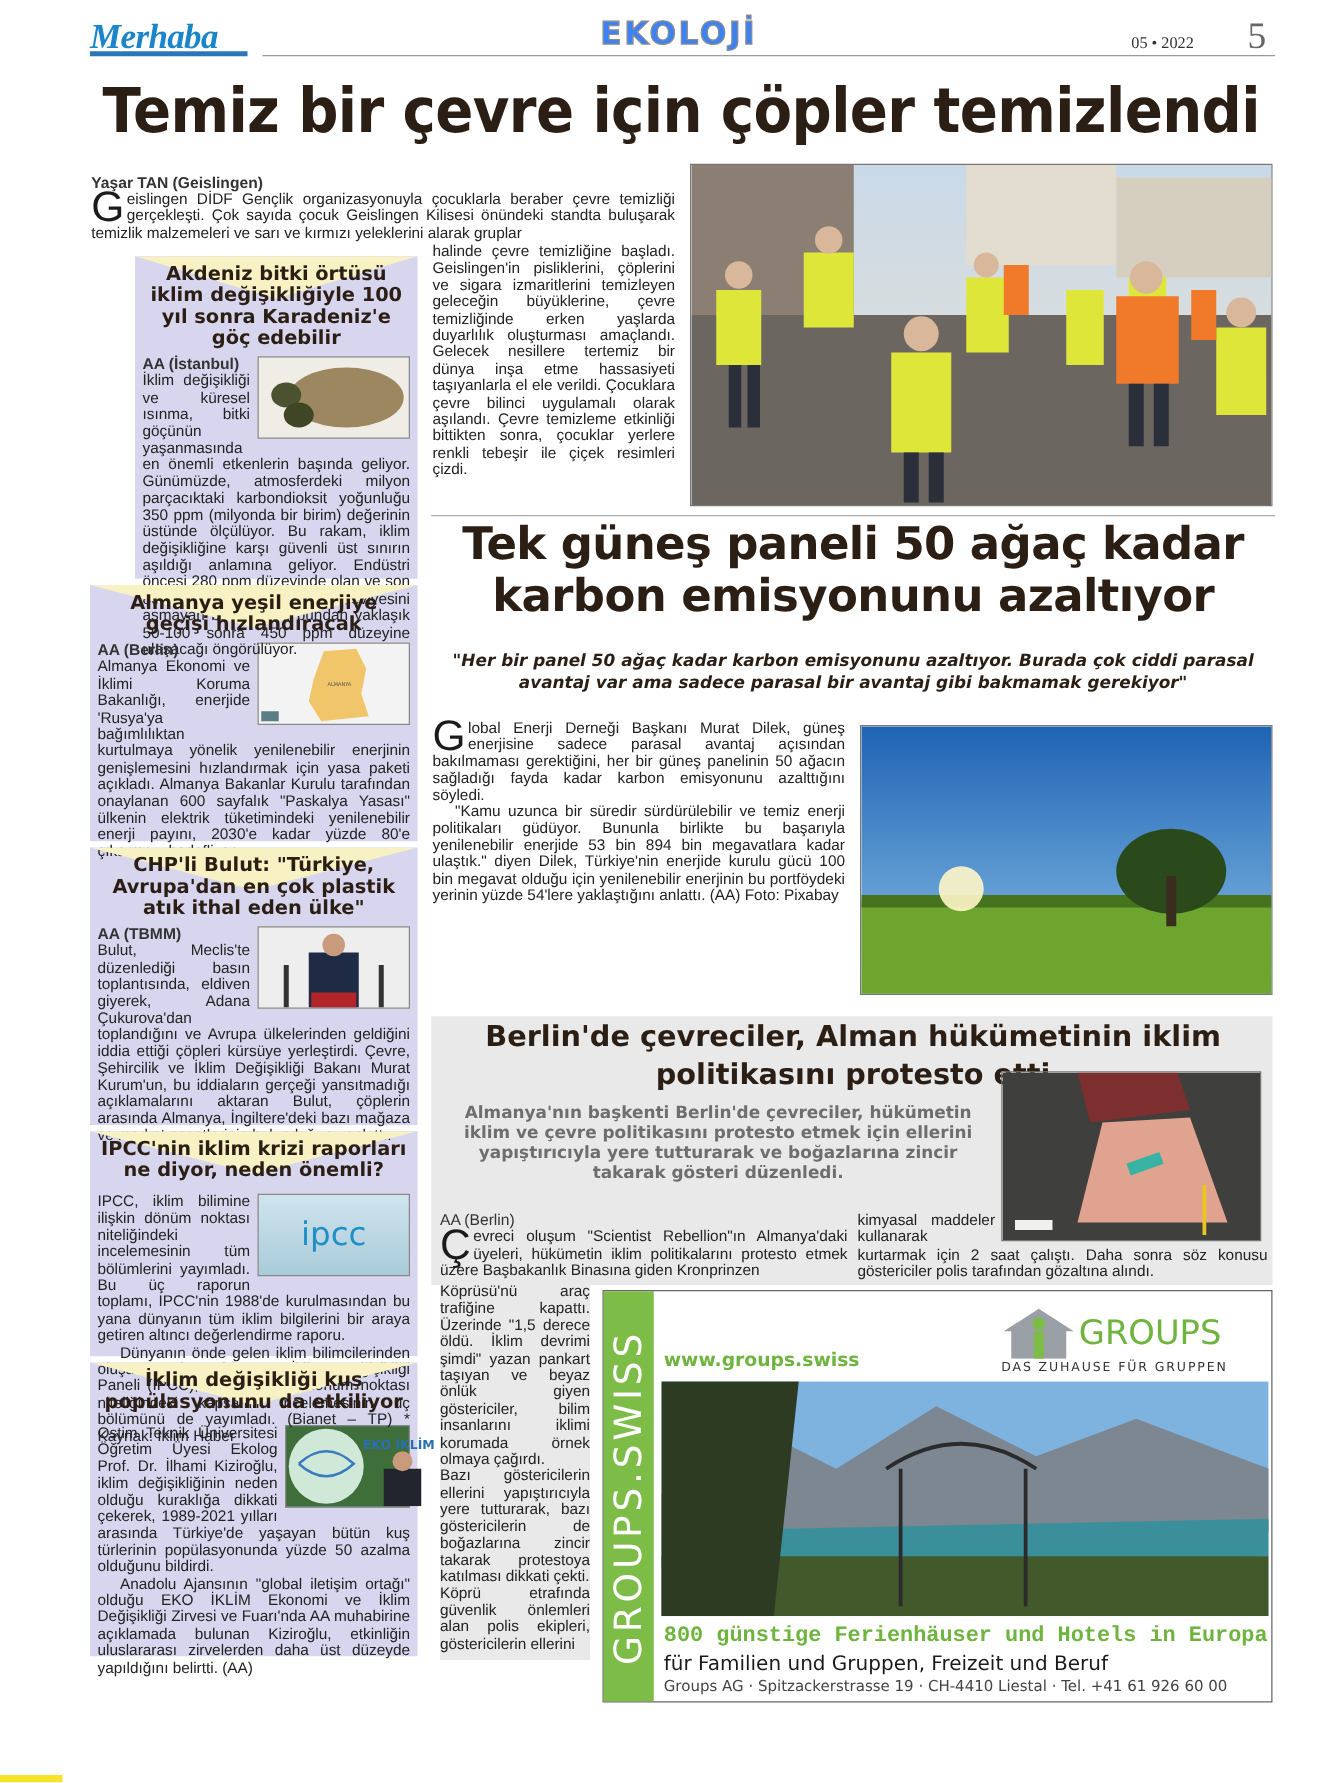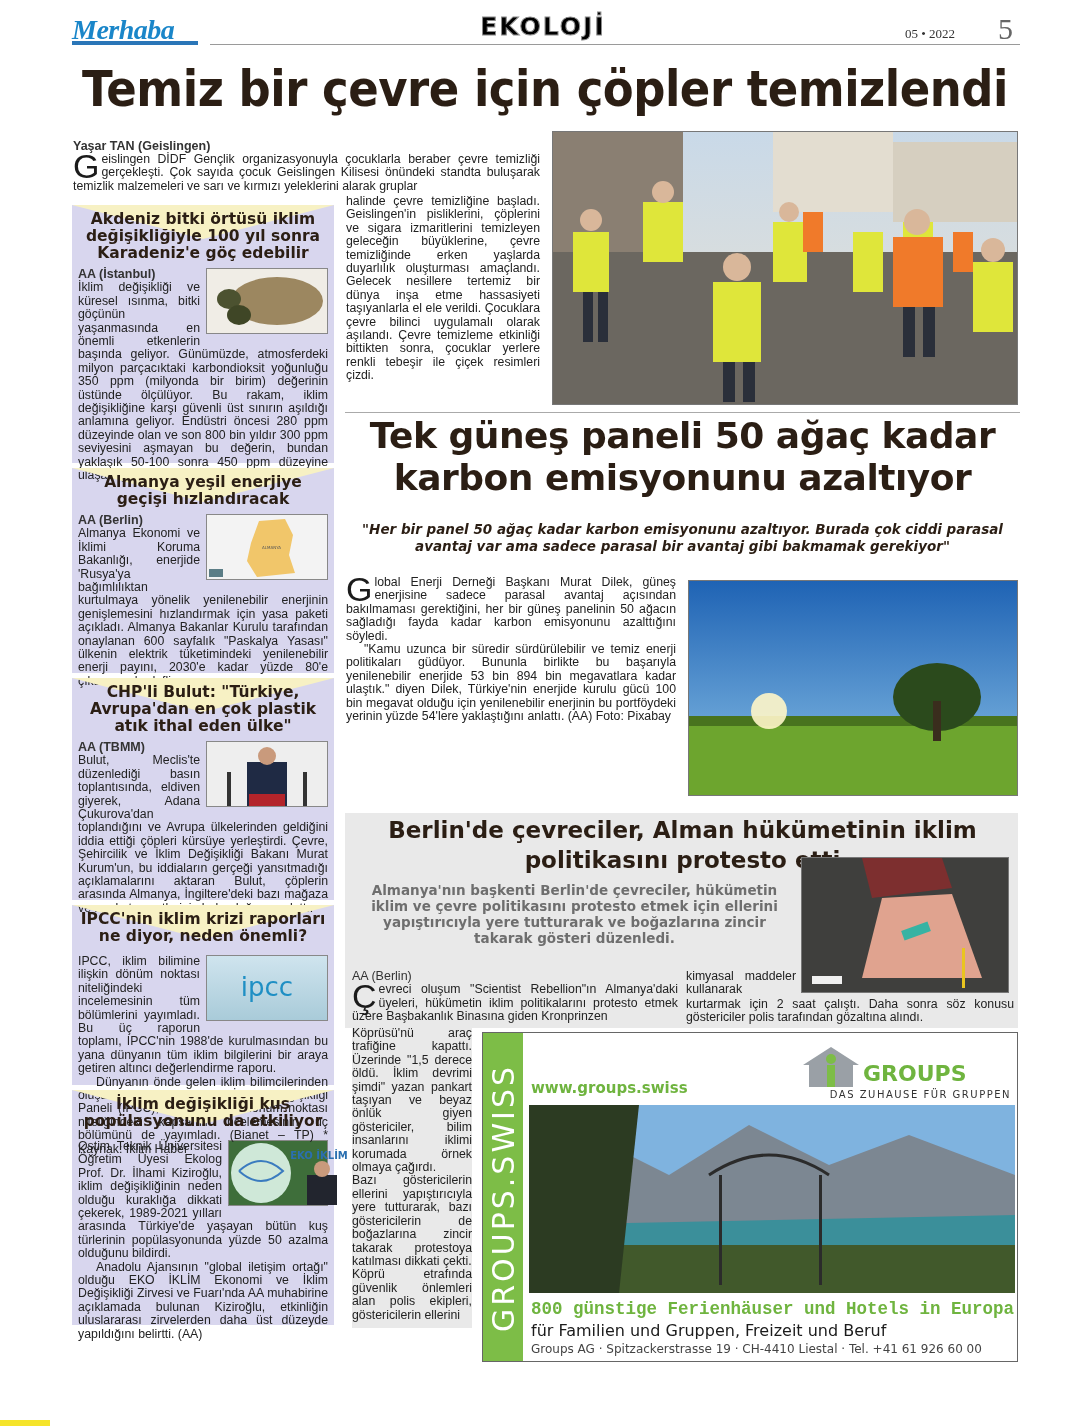--- a/index.html
+++ b/index.html
@@ -2,21 +2,21 @@
 <html><head>
 <meta charset="utf-8">
 <style>
   * { box-sizing: border-box; margin: 0; padding: 0; }
   body { width: 1070px; height: 1426px; background: #ffffff; position: relative; overflow: hidden; font-family: "Liberation Sans", sans-serif; color: #1b1b1b; }
   .abs { position: absolute; }
   
   .masthead { left: 72px; top: 14px; font-family: "Liberation Serif", serif; font-style: italic; font-weight: bold; font-size: 28px; color: #1a86c9; letter-spacing: -0.5px; text-align: center; }
   .masthead-bar { left: 72px; top: 41px; width: 126px; height: 4px; background: #2a76b8; }
   .header-rule { left: 210px; top: 44px; width: 810px; height: 1px; background: #9a9a9a; }
-  .section-label { left: 478px; top: 12px; width: 130px; text-align: center; font-family: "DejaVu Sans", sans-serif; font-weight: bold; font-size: 25px; color: #000000; -webkit-text-stroke: 1px #8c8c8c; letter-spacing: 2px; }
+  .section-label { left: 478px; top: 12px; width: 130px; text-align: center; font-family: "DejaVu Sans", sans-serif; font-weight: bold; font-size: 25px; color: #3b82f6; -webkit-text-stroke: 1px #8c8c8c; letter-spacing: 2px; }
   .date { left: 905px; top: 26px; font-family: "Liberation Serif", serif; font-size: 13px; color: #333; }
   .pageno { left: 998px; top: 12px; font-family: "Liberation Serif", serif; font-size: 30px; color: #666; }
   .headline-main { left: 70px; top: 62px; width: 950px; text-align: center; font-family: "DejaVu Sans", sans-serif; font-weight: bold; font-size: 45px; color: #2b1e14; letter-spacing: -0.5px; transform: scaleY(1.1); }
   
   .txt { font-size: 12.3px; line-height: 13.4px; text-align: justify; color: #222; }
   .byline { font-weight: bold; color: #333; font-size: 12.5px; }
   .dropcap { float: left; font-size: 34px; line-height: 26px; margin-right: 2px; font-weight: normal; color: #1b1b1b; }
   
   .box { background: #d8d6ee; }
   .box-head { position: relative; text-align: center; font-family: "DejaVu Sans", sans-serif; font-weight: bold; color: #2b1e14; font-size: 15.5px; line-height: 17px; padding: 6px 6px 4px; }
@@ -29,22 +29,22 @@
   .headline2 { left: 345px; top: 415px; width: 675px; text-align: center; font-family: "DejaVu Sans", sans-serif; font-weight: bold; font-size: 36px; line-height: 42px; color: #2b1e14; letter-spacing: -0.5px; }
   .quote { left: 345px; top: 521px; width: 675px; text-align: center; font-family: "DejaVu Sans", sans-serif; font-weight: bold; font-style: italic; font-size: 13.5px; line-height: 17px; color: #2b1e14; }
   .berlin-box { left: 345px; top: 813px; width: 673px; height: 215px; background: #e9e9e9; }
   .berlin-head { left: 350px; top: 815px; width: 665px; text-align: center; font-family: "DejaVu Sans", sans-serif; font-weight: bold; font-size: 23px; line-height: 30px; color: #2b1e14; }
   .berlin-sub { left: 352px; top: 882px; width: 445px; text-align: center; font-family: "DejaVu Sans", sans-serif; font-weight: bold; font-size: 13.5px; line-height: 16px; color: #6e6e6e; }
   .ad { left: 482px; top: 1032px; width: 536px; height: 330px; border: 1px solid #666; background: #fff; }
   .ad-side { position: absolute; left: 0; top: 0; width: 40px; height: 100%; background: #7dbd47; }
   .ad-side-text { position: absolute; left: 20px; top: 165px; transform: translate(-50%,-50%) rotate(-90deg); white-space: nowrap; font-family: "DejaVu Sans", sans-serif; font-size: 30px; color: #fff; letter-spacing: 3px; }
   .ad-url { position: absolute; left: 48px; top: 46px; font-family: "DejaVu Sans", sans-serif; font-weight: bold; font-size: 15px; color: #6fb43f; }
   .ad-logo { position: absolute; left: 318px; top: 10px; width: 210px; height: 60px; }
-  .ad-brand { position: absolute; left: 62px; top: 18px; font-family: "DejaVu Sans", sans-serif; font-weight: bold; font-size: 22px; color: #6fb43f; }
-  .ad-tag { position: absolute; left: 0; top: 46px; width: 210px; text-align: right; font-family: "DejaVu Sans", sans-serif; font-size: 10px; color: #333; letter-spacing: 1.5px; }
+  .ad-brand { position: absolute; left: 62px; top: 8px; font-family: "DejaVu Sans", sans-serif; font-weight: normal; font-size: 27px; color: #6fb43f; }
+  .ad-tag { position: absolute; left: 0; top: 46px; width: 210px; text-align: left; font-family: "DejaVu Sans", sans-serif; font-size: 10px; color: #333; letter-spacing: 1.5px; }
   .ad-photo { position: absolute; left: 46px; top: 72px; width: 486px; height: 188px; overflow: hidden; }
   .ad-l1 { position: absolute; left: 48px; top: 266px; font-family: Liberation Mono, monospace; font-weight: bold; font-size: 17.5px; color: #6fb43f; }
   .ad-l2 { position: absolute; left: 48px; top: 288px; font-family: "DejaVu Sans", sans-serif; font-size: 16px; color: #1b1b1b; }
   .ad-l3 { position: absolute; left: 48px; top: 309px; font-family: "DejaVu Sans", sans-serif; font-size: 12px; color: #444; }
   .corner { left: 0; top: 1420px; width: 50px; height: 6px; background: #f5e42a; }
 </style>
 </head>
 <body>
 
 <div class="abs masthead">Merhaba</div>
@@ -103,21 +103,21 @@
         <circle cx="184" cy="135" r="14"></circle>
         <circle cx="236" cy="80" r="10"></circle>
         <circle cx="364" cy="90" r="13"></circle>
         <circle cx="440" cy="118" r="12"></circle>
       </g>
   </svg>
 </div>
 
 <div class="abs" style="left:72px; top:205px; width:262px;">
 
-  <div class="box" style="height:258px;">
+  <div class="box" style="height:258px;margin-left:36px;">
     <div class="box-head"><div class="tri"></div><span>Akdeniz bitki örtüsü iklim değişikliğiyle 100 yıl sonra Karadeniz'e göç edebilir</span></div>
     <div class="box-body txt">
       <div class="thumb" style="width:122px; height:66px; background:#f0ede6;">
         <svg width="120" height="64">
             <ellipse cx="70" cy="32" rx="46" ry="24" fill="#9c8760"></ellipse>
             <ellipse cx="22" cy="30" rx="12" ry="10" fill="#4c5230"></ellipse>
             <ellipse cx="32" cy="46" rx="12" ry="10" fill="#3f4626"></ellipse>
           </svg>
       </div>
       <div class="byline">AA (İstanbul)</div>

